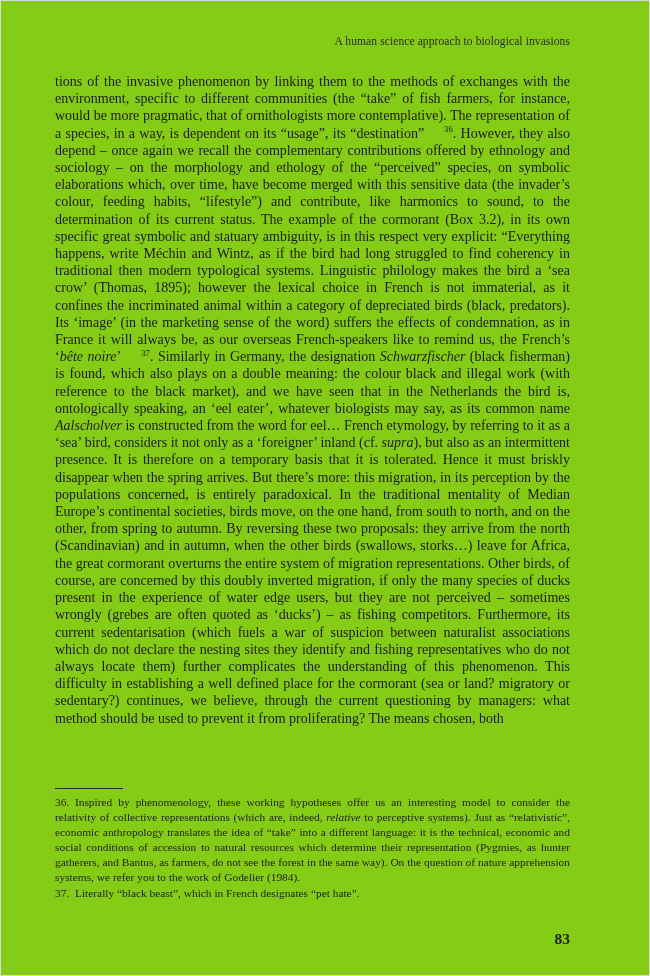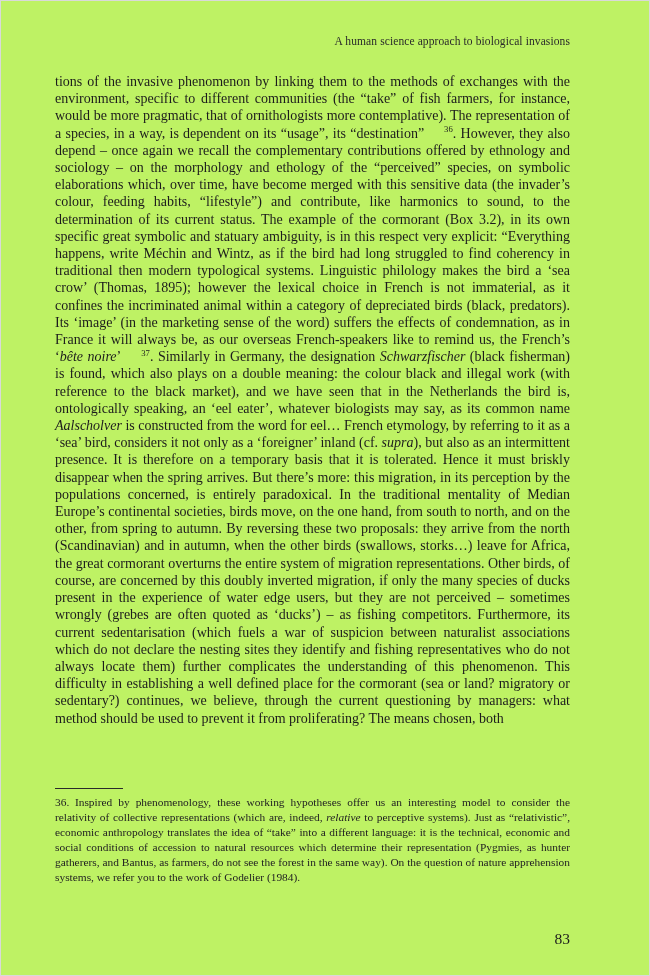--- a/index.html
+++ b/index.html
@@ -4,21 +4,21 @@
 <style>
   html, body {
     margin: 0;
     padding: 0;
     background: #ffffff;
   }
   .page {
     position: relative;
     width: 650px;
     height: 976px;
-    background: #bef264;
+    background: #84cc16;
     outline: 1px solid #d9d9d9;
     outline-offset: -1px;
     font-family: "Liberation Serif", "DejaVu Serif", serif;
     color: #1c1c1c;
     overflow: hidden;
   }
   .running-head {
     position: absolute;
     top: 35px;
     right: 80px;
@@ -60,34 +60,35 @@
     line-height: 15.1px;
     text-align: justify;
     color: #222222;
   }
   .footnote { margin: 0; }
   .page-number {
     position: absolute;
     top: 930px;
     right: 80px;
     font-size: 15.5px;
-    font-weight: normal;
+    font-weight: bold;
     color: #1c1c1c;
   }
 </style>
 </head>
 <body>
 
 <div class="page">
 
   <div class="running-head">A human science approach to biological invasions</div>
 
   <div class="body-text"><span>tions of the invasive phenomenon by linking them to the methods of exchanges with the environment, specific to different communities (the “take” of fish farmers, for instance, would be more pragmatic, that of ornithologists more contemplative). The representation of a species, in a way, is dependent on its “usage”, its “destination”</span><sup>36</sup><span>. However, they also depend – once again we recall the complementary contributions offered by ethnology and sociology – on the morphology and ethology of the “perceived” species, on symbolic elaborations which, over time, have become merged with this sensitive data (the invader’s colour, feeding habits, “lifestyle”) and contribute, like harmonics to sound, to the determination of its current status. The example of the cormorant (Box 3.2), in its own specific great symbolic and statuary ambiguity, is in this respect very explicit: “Everything happens, write Méchin and Wintz, as if the bird had long struggled to find coherency in traditional then modern typological systems. Linguistic philology makes the bird a ‘sea crow’ (Thomas, 1895); however the lexical choice in French is not immaterial, as it confines the incriminated animal within a category of depreciated birds (black, predators). Its ‘image’ (in the marketing sense of the word) suffers the effects of condemnation, as in France it will always be, as our overseas French-speakers like to remind us, the French’s ‘</span><span style="font-style: italic;">bête noire</span><span>’</span><sup>37</sup><span>. Similarly in Germany, the designation </span><span style="font-style: italic;">Schwarzfischer</span><span> (black fisherman) is found, which also plays on a double meaning: the colour black and illegal work (with reference to the black market), and we have seen that in the Netherlands the bird is, ontologically speaking, an ‘eel eater’, whatever biologists may say, as its common name </span><span style="font-style: italic;">Aalscholver</span><span> is constructed from the word for eel… French etymology, by referring to it as a ‘sea’ bird, considers it not only as a ‘foreigner’ inland (cf. </span><span style="font-style: italic;">supra</span><span>), but also as an intermittent presence. It is therefore on a temporary basis that it is tolerated. Hence it must briskly disappear when the spring arrives. But there’s more: this migration, in its perception by the populations concerned, is entirely paradoxical. In the traditional mentality of Median Europe’s continental societies, birds move, on the one hand, from south to north, and on the other, from spring to autumn. By reversing these two proposals: they arrive from the north (Scandinavian) and in autumn, when the other birds (swallows, storks…) leave for Africa, the great cormorant overturns the entire system of migration representations. Other birds, of course, are concerned by this doubly inverted migration, if only the many species of ducks present in the experience of water edge users, but they are not perceived – sometimes wrongly (grebes are often quoted as ‘ducks’) – as fishing competitors. Furthermore, its current sedentarisation (which fuels a war of suspicion between naturalist associations which do not declare the nesting sites they identify and fishing representatives who do not always locate them) further complicates the understanding of this phenomenon. This difficulty in establishing a well defined place for the cormorant (sea or land? migratory or sedentary?) continues, we believe, through the current questioning by managers: what method should be used to prevent it from proliferating? The means chosen, both</span></div>
 
   <div class="footnote-rule"></div>
 
   <div class="footnotes">
     <div class="footnote"><span>36. Inspired by phenomenology, these working hypotheses offer us an interesting model to consider the relativity of collective representations (which are, indeed, </span><span style="font-style: italic;">relative</span><span> to perceptive systems). Just as “relativistic”, economic anthropology translates the idea of “take” into a different language: it is the technical, economic and social conditions of accession to natural resources which determine their representation (Pygmies, as hunter gatherers, and Bantus, as farmers, do not see the forest in the same way). On the question of nature apprehension systems, we refer you to the work of Godelier (1984).</span></div>
+    <div class="footnote"><span>37. Literally “black beast”, which in French designates “pet hate”.</span></div>
   </div>
 
   <div class="page-number">83</div>
 
 </div>
 
 </body></html>

